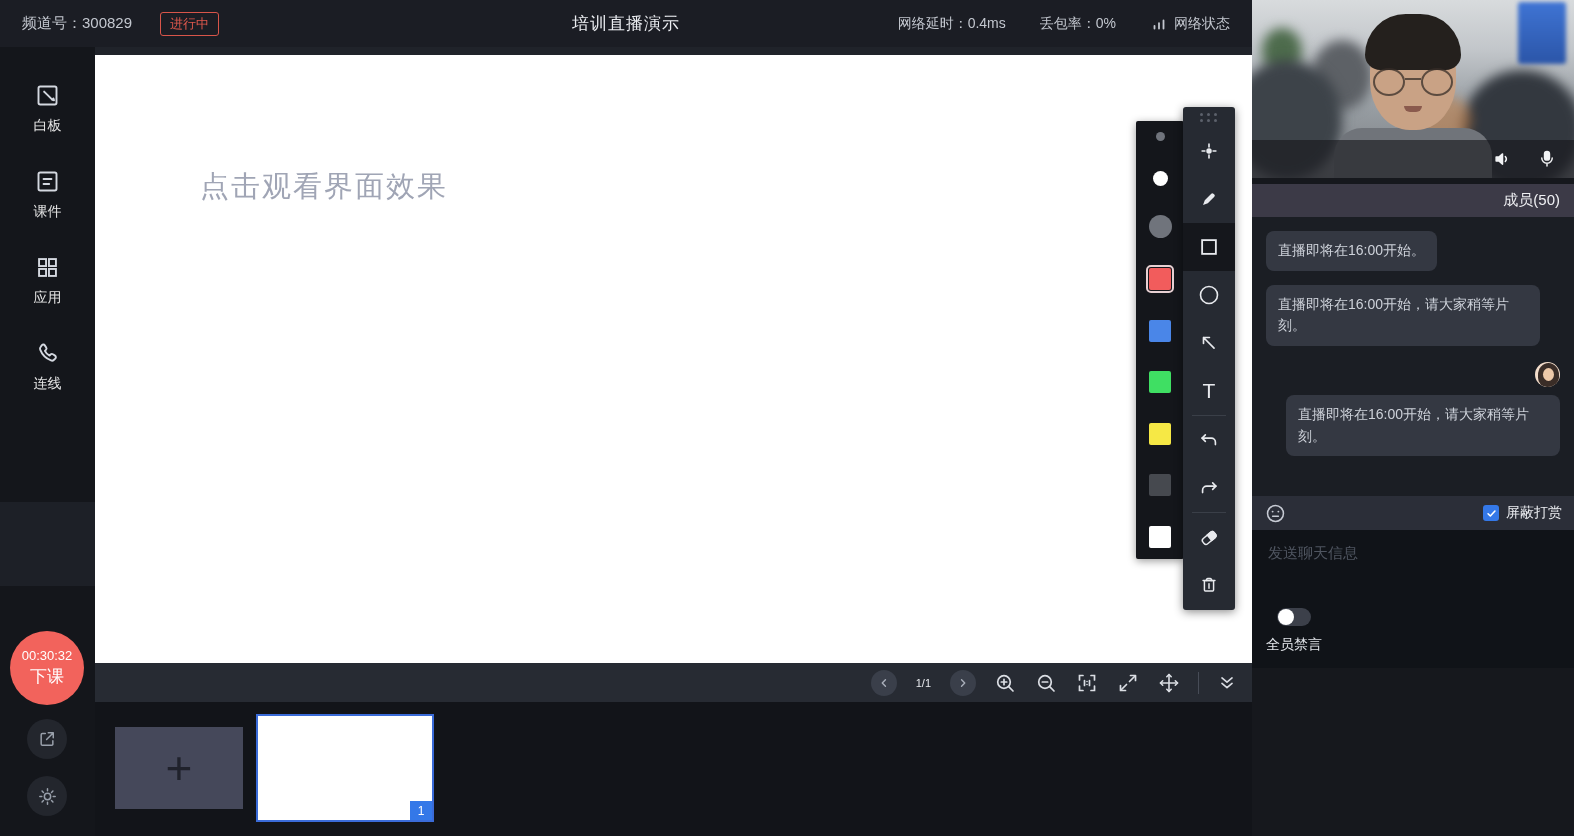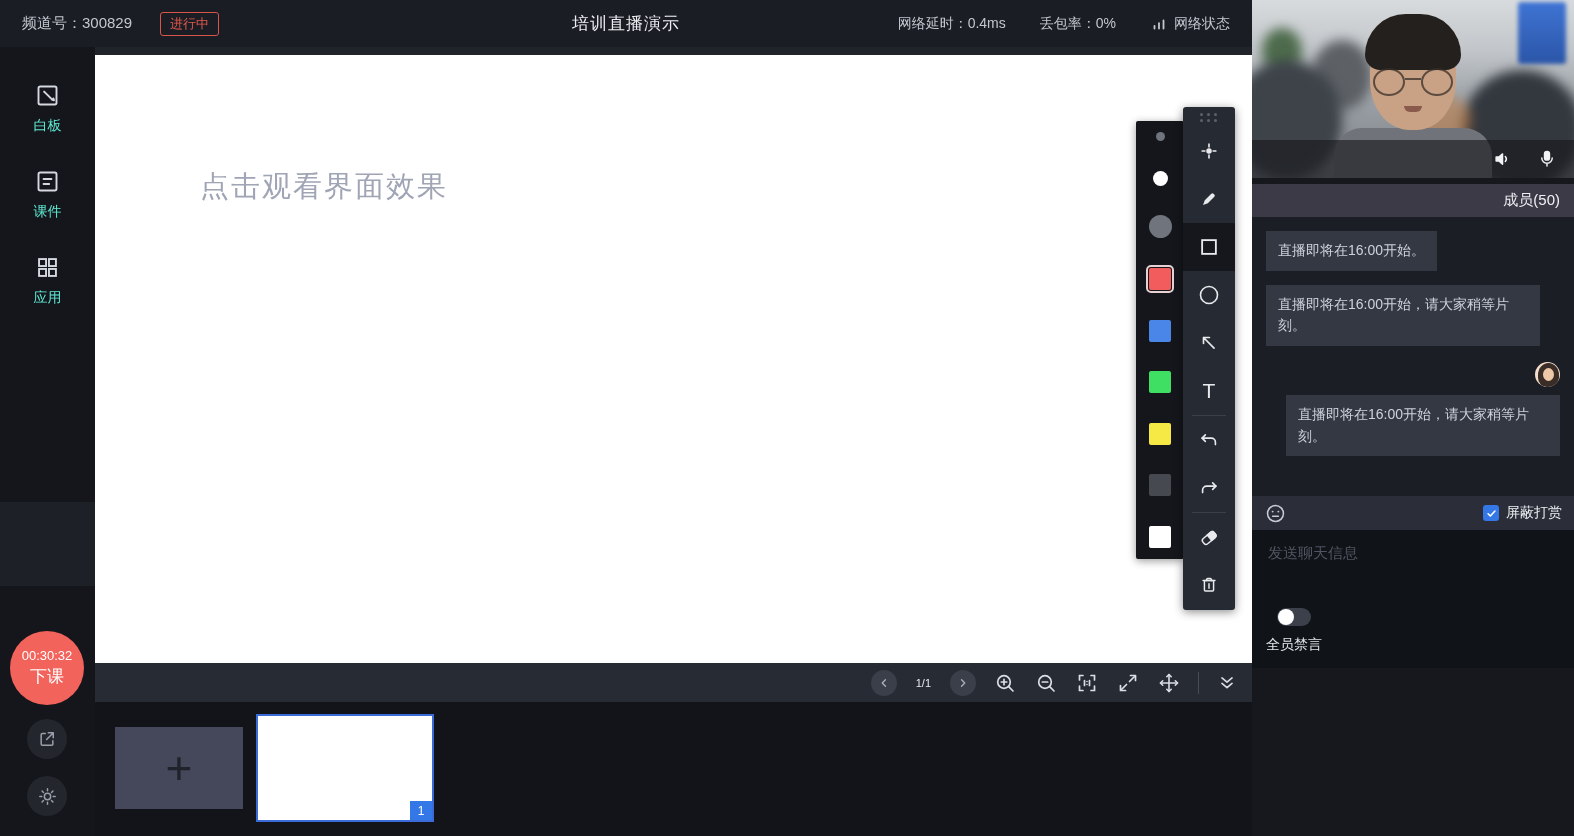--- a/index.html
+++ b/index.html
@@ -15,21 +15,21 @@
            border:1px solid #d8554a; color:#e0584d; }
   .topbar-title { position:absolute; left:626px; transform:translateX(-50%); font-size:17px;
                   color:#eceef2; letter-spacing:1px; }
   .stats { margin-left:auto; display:flex; align-items:center; gap:34px; font-size:14px; color:#c3c7cf; }
   .net { display:flex; align-items:center; gap:6px; }
   .icon svg { display:block; }
 
   
   .sidebar { position:absolute; left:0; top:47px; width:95px; height:789px; background:#14161b; }
   .side-item { width:95px; height:86px; display:flex; flex-direction:column; align-items:center;
-               justify-content:center; gap:8px; cursor:pointer; color:#5eead4; }
+               justify-content:center; gap:8px; cursor:pointer; color:#e5e5e5; }
   .side-item .lbl { font-size:14px; }
   .side-item .icon { color:#d4d8e0; }
   .side-list { padding-top:18px; display:flex; flex-direction:column; }
   .side-glow { position:absolute; left:0; top:455px; width:95px; height:84px; background:#1d2027; }
   .timer-btn { position:absolute; left:10px; top:584px; width:74px; height:74px; border-radius:50%;
                display:flex; flex-direction:column; align-items:center; justify-content:center;
                color:#fff; cursor:pointer; }
   .timer-time { font-size:13px; }
   .timer-label { font-size:17px; margin-top:2px; }
   .round-btn { position:absolute; left:27px; width:40px; height:40px; border-radius:50%;
@@ -118,21 +118,21 @@
                 padding-right:14px; font-size:15px; color:#f0f1f4; }
   
   .chat { flex:1; padding:14px 14px 0 14px; overflow:hidden; background:#1b1e24; }
   .chat-sender { display:flex; align-items:center; gap:10px; margin:12px 0 12px 0; }
   .avatar { width:27px; height:27px; border-radius:50%; position:relative; overflow:hidden; background:#f3ddcb; flex:0 0 auto; }
   .avatar .hair2 { position:absolute; left:3px; top:1px; width:21px; height:24px; border-radius:50% 50% 40% 40%;
                    background:#3a2d27; }
   .avatar .face { position:absolute; left:8px; top:6px; width:11px; height:13px; border-radius:50%; background:#edc9a8; }
   .avatar .shirt { position:absolute; left:4px; bottom:-4px; width:19px; height:10px; border-radius:50% 50% 0 0; background:#e5bd3c; }
   .sender-name { font-size:14px; color:#c9cdd6; }
-  .bubble { background:#343842; border-radius:0; padding:9px 12px; font-size:14px; line-height:1.55;
+  .bubble { background:#343842; border-radius:8px; padding:9px 12px; font-size:14px; line-height:1.55;
             color:#ced2da; width:fit-content; max-width:274px; margin-bottom:14px; }
   .self-row { display:flex; justify-content:flex-end; margin-top:16px; margin-bottom:8px; }
   .self-wrap { display:flex; justify-content:flex-end; }
   .self-wrap .bubble { margin-bottom:0; }
   
   .chat-tools { height:34px; background:#2b2e38; display:flex; align-items:center; padding:0 12px;
                 justify-content:space-between; }
   .emoji { color:#c7cbd4; display:flex; cursor:pointer; }
   .block-tips { display:flex; align-items:center; gap:7px; font-size:14px; color:#eceef2; cursor:pointer; }
   .checkbox { width:16px; height:16px; border-radius:3px; display:flex; align-items:center; justify-content:center; }
@@ -199,20 +199,28 @@
           <svg width="27" height="27" viewBox="0 0 24 24" fill="none" stroke="currentColor" stroke-width="1.7">
               <rect x="4.5" y="4.5" width="6.2" height="6.2"></rect>
               <rect x="13.3" y="4.5" width="6.2" height="6.2"></rect>
               <rect x="4.5" y="13.3" width="6.2" height="6.2"></rect>
               <rect x="13.3" y="13.3" width="6.2" height="6.2"></rect>
             </svg>
         </span>
         <span class="lbl">应用</span>
       </div>
 
+      <div class="side-item">
+        <span class="icon">
+          <svg width="27" height="27" viewBox="0 0 24 24" fill="none" stroke="currentColor" stroke-width="1.7" stroke-linejoin="round">
+              <path d="M7 4.6c.8-.8 2-.7 2.6.2l1.2 1.8c.5.7.4 1.6-.2 2.2l-.9.9c.6 1.3 2.8 3.5 4.1 4.1l.9-.9c.6-.6 1.5-.7 2.2-.2l1.8 1.2c.9.6 1 1.8.2 2.6l-1.1 1.1c-.7.7-1.8 1-2.7.6-4.1-1.6-8-5.5-9.6-9.6-.4-1-.1-2 .6-2.7z"></path>
+            </svg>
+        </span>
+        <span class="lbl">连线</span>
+      </div>
     </div>
 
     <div class="timer-btn" style="background: rgb(242, 99, 92);">
       <div class="timer-time">00:30:32</div>
       <div class="timer-label">下课</div>
     </div>
 
     <div class="round-btn share-btn">
       <span class="icon">
         <svg width="20" height="20" viewBox="0 0 24 24" fill="none" stroke="currentColor" stroke-width="1.8" stroke-linecap="round" stroke-linejoin="round">

